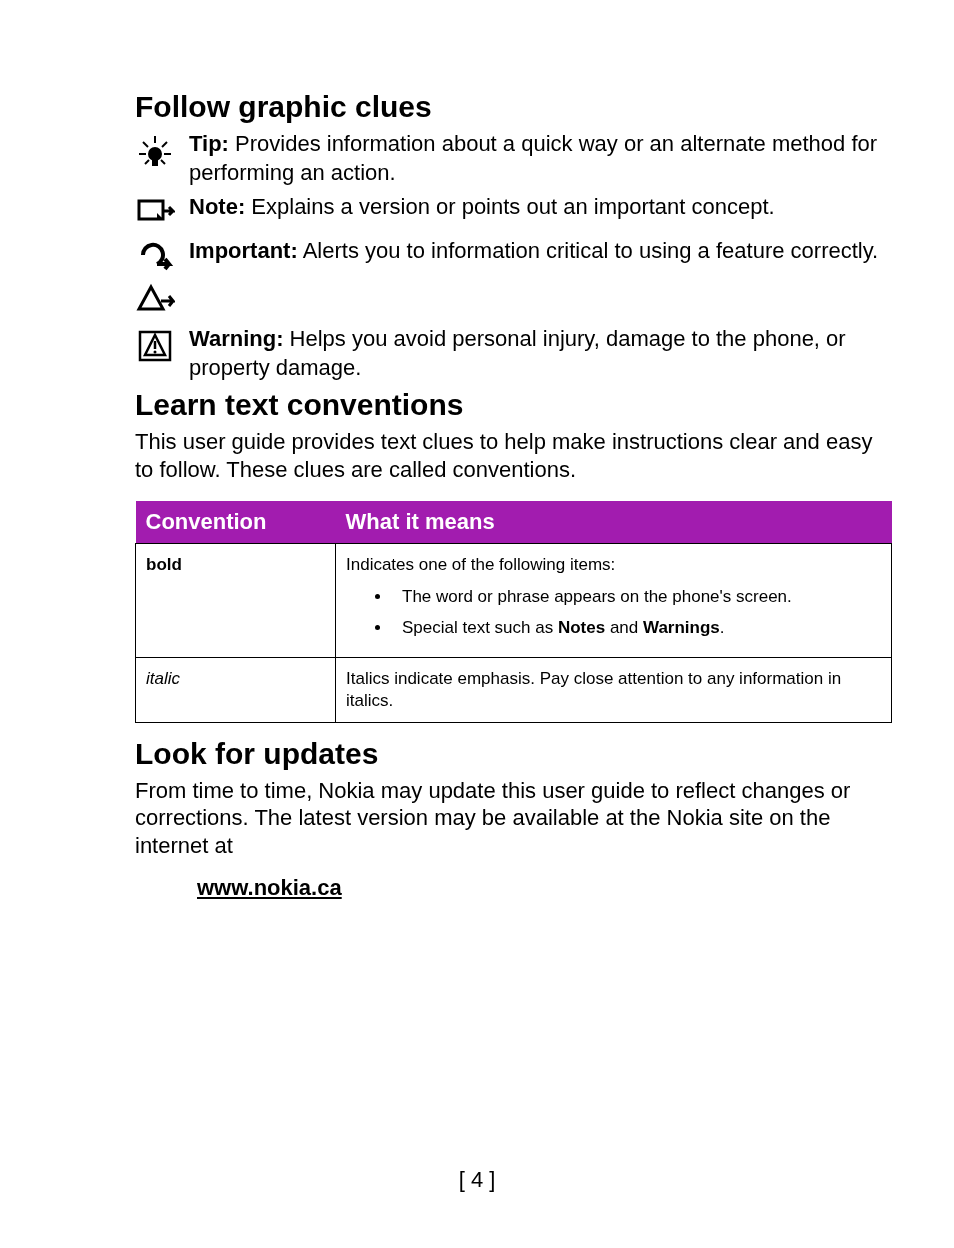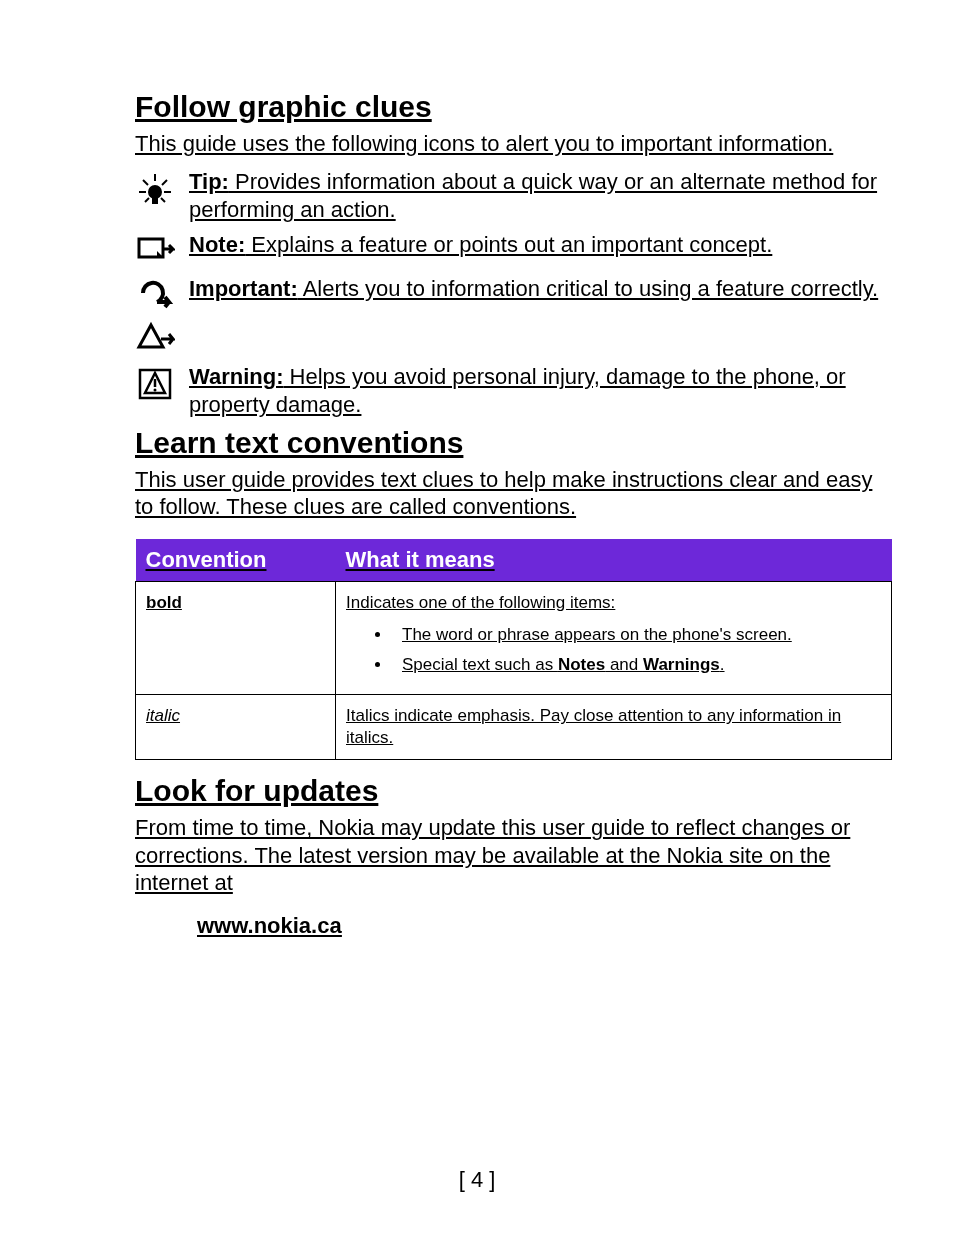--- a/index.html
+++ b/index.html
@@ -8,21 +8,20 @@
     font-family: Arial, Helvetica, sans-serif;
     color: #000;
     background: #fff;
   }
   .page {
     width: 954px;
     height: 1248px;
     padding: 90px 62px 40px 135px;
     box-sizing: border-box;
     position: relative;
-    text-decoration: underline;
   }
   h2 {
     font-size: 30px;
     font-weight: bold;
     margin: 0 0 6px 0;
   }
   .intro {
     font-size: 22px;
     margin: 0 0 10px 0;
     line-height: 1.25;
@@ -45,21 +44,21 @@
   .clue-label {
     font-weight: bold;
   }
   .section-gap { margin-top: 4px; }
   table.conv {
     border-collapse: collapse;
     width: 100%;
     margin-top: 18px;
   }
   table.conv th {
-    background: #6d28d9;
+    background: #a21caf;
     color: #fff;
     text-align: left;
     font-size: 22px;
     font-weight: bold;
     padding: 8px 10px;
   }
   table.conv td {
     border: 1.5px solid #000;
     vertical-align: top;
     font-size: 17px;
@@ -93,21 +92,20 @@
     text-align: center;
     font-size: 22px;
   }
 </style>
 </head>
 <body>
 
 <div class="page">
 
   <h2>Follow graphic clues</h2>
-  <p class="intro">This guide uses the following icons to alert you to important information.</p>
 
   <div class="clue-row">
     <div class="clue-icon">
       <svg width="40" height="40" viewBox="0 0 40 40">
           <g stroke="#000" stroke-width="2" fill="none">
             <circle cx="20" cy="22" r="6" fill="#000"></circle>
             <line x1="20" y1="4" x2="20" y2="11"></line>
             <line x1="8" y1="10" x2="13" y2="15"></line>
             <line x1="32" y1="10" x2="27" y2="15"></line>
             <line x1="4" y1="22" x2="11" y2="22"></line>
@@ -122,21 +120,21 @@
   </div>
 
   <div class="clue-row">
     <div class="clue-icon">
       <svg width="40" height="32" viewBox="0 0 40 32">
           <rect x="4" y="6" width="24" height="18" fill="none" stroke="#000" stroke-width="3"></rect>
           <path d="M22 18 L28 24 L22 24 Z" fill="#000"></path>
           <path d="M28 16 L38 16 L34 12 M38 16 L34 20" stroke="#000" stroke-width="3" fill="none"></path>
         </svg>
     </div>
-    <div class="clue-text"><span class="clue-label">Note:</span><span> Explains a feature or points out an important concept.</span></div>
+    <div class="clue-text"><span class="clue-label">Note:</span><span> Explains a version or points out an important concept.</span></div>
   </div>
 
   <div class="clue-row">
     <div class="clue-icon">
       <svg width="40" height="32" viewBox="0 0 40 32">
           <path d="M8 16 A10 10 0 1 1 22 25" fill="none" stroke="#000" stroke-width="4"></path>
           <path d="M22 25 L34 25 L30 20 M34 25 L30 30" stroke="#000" stroke-width="4" fill="none"></path>
         </svg>
     </div>
     <div class="clue-text"><span class="clue-label">Important:</span><span>  Alerts you to information critical to using a feature correctly.</span></div>

